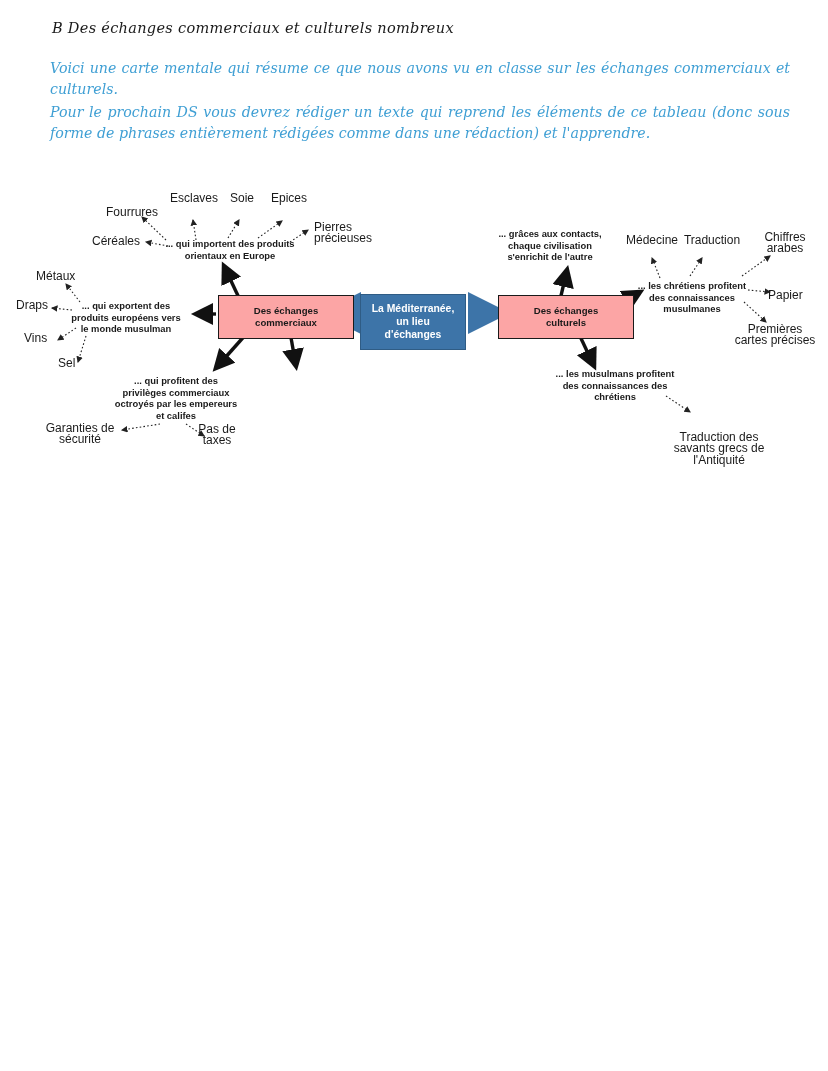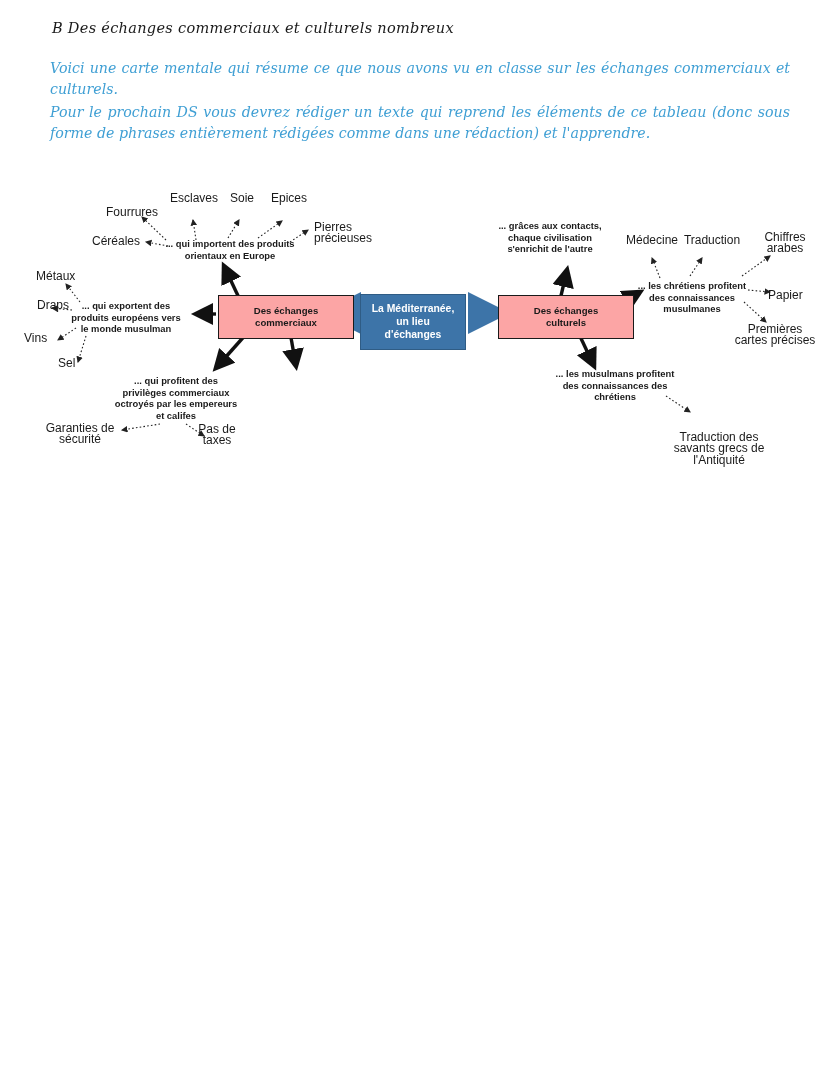--- a/index.html
+++ b/index.html
@@ -221,36 +221,36 @@
   <div class="node plain-label" style="left:92px; top:56px; width:52px; text-align:left;">Céréales</div>
   <div class="node plain-label" style="left:106px; top:27px; width:58px; text-align:left;">Fourrures</div>
 
   <div class="node bold-label" style="left:62px; top:120px; width:128px;">
     <div>... qui exportent des</div>
     <div>produits européens vers</div>
     <div>le monde musulman</div>
   </div>
 
   <div class="node plain-label" style="left:36px; top:91px; width:52px; text-align:left;">Métaux</div>
-  <div class="node plain-label" style="left:31px; top:120px; width:44px; text-align:center;">Draps</div>
+  <div class="node plain-label" style="left:4px; top:120px; width:44px; text-align:right;">Draps</div>
   <div class="node plain-label" style="left:24px; top:153px; width:40px; text-align:left;">Vins</div>
   <div class="node plain-label" style="left:58px; top:178px; width:34px; text-align:left;">Sel</div>
 
   <div class="node bold-label" style="left:110px; top:195px; width:132px;">
     <div>... qui profitent des</div>
     <div>privilèges commerciaux</div>
     <div>octroyés par les empereurs</div>
     <div>et califes</div>
   </div>
 
   <div class="node plain-label" style="left:44px; top:243px; width:72px;">Garanties de sécurité</div>
   <div class="node plain-label" style="left:192px; top:244px; width:50px;">Pas de taxes</div>
 
 
-  <div class="node bold-label" style="left:488px; top:40px; width:124px;">
+  <div class="node bold-label" style="left:488px; top:48px; width:124px;">
     <div>... grâces aux contacts,</div>
     <div>chaque civilisation</div>
     <div>s'enrichit de l'autre</div>
   </div>
 
   <div class="node bold-label" style="left:630px; top:100px; width:124px;">
     <div>... les chrétiens profitent</div>
     <div>des connaissances</div>
     <div>musulmanes</div>
   </div>

